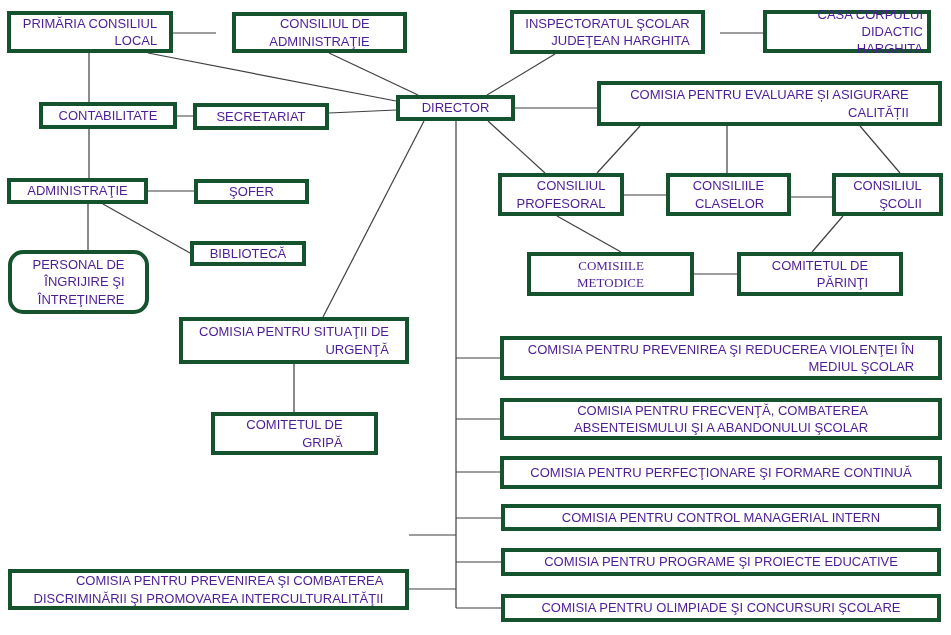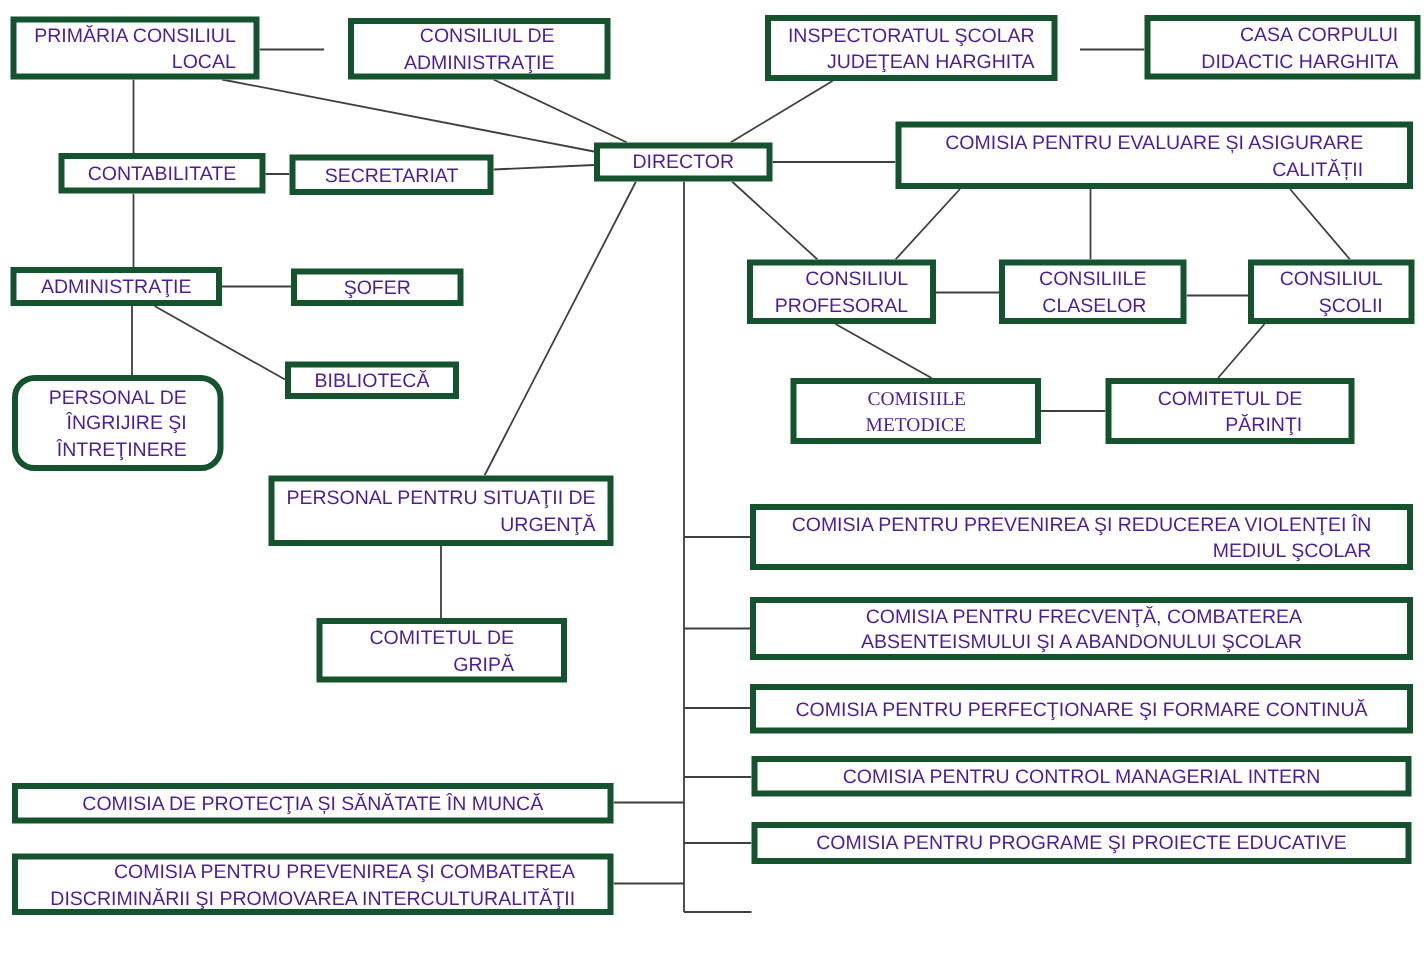--- a/index.html
+++ b/index.html
@@ -65,21 +65,21 @@
     <line x1="409" y1="535" x2="456" y2="535"></line>
     <line x1="409" y1="589" x2="456" y2="589"></line>
   </svg>
 
   <div class="node" style="left:7px;top:11px;width:166px;height:42px;">PRIMĂRIA CONSILIUL
 LOCAL</div>
   <div class="node" style="left:232px;top:12px;width:175px;height:41px;">CONSILIUL DE
 ADMINISTRAŢIE</div>
   <div class="node" style="left:510px;top:10px;width:195px;height:44px;">INSPECTORATUL ŞCOLAR
 JUDEŢEAN HARGHITA</div>
-  <div class="node" style="left:763px;top:10px;width:184px;height:43px;padding-left:27px;">CASA CORPULUI
+  <div class="node" style="left:763px;top:10px;width:168px;height:43px;padding-left:27px;">CASA CORPULUI
 DIDACTIC HARGHITA</div>
   <div class="node" style="left:10px;top:102px;width:138px;height:27px;margin-left:29px;">CONTABILITATE</div>
   <div class="node" style="left:193px;top:103px;width:136px;height:27px;">SECRETARIAT</div>
   <div class="node" style="left:396px;top:95px;width:119px;height:26px;">DIRECTOR</div>
   <div class="node" style="left:597px;top:81px;width:345px;height:45px;">COMISIA PENTRU EVALUARE ȘI ASIGURARE
 CALITĂȚII</div>
   <div class="node" style="left:7px;top:178px;width:141px;height:26px;">ADMINISTRAŢIE</div>
   <div class="node" style="left:194px;top:179px;width:115px;height:25px;">ŞOFER</div>
   <div class="node" style="left:190px;top:241px;width:116px;height:25px;">BIBLIOTECĂ</div>
   <div class="node" style="left:8px;top:250px;width:141px;height:64px;border-radius:15px;">PERSONAL DE
@@ -88,28 +88,28 @@
   <div class="node" style="left:498px;top:173px;width:126px;height:43px;">CONSILIUL
 PROFESORAL</div>
   <div class="node" style="left:666px;top:173px;width:125px;height:43px;">CONSILIILE
 CLASELOR</div>
   <div class="node" style="left:832px;top:173px;width:111px;height:43px;">CONSILIUL
 ŞCOLII</div>
   <div class="node" style="left:527px;top:252px;width:167px;height:44px;font-family:Liberation Serif, serif;">COMISIILE
 METODICE</div>
   <div class="node" style="left:737px;top:252px;width:166px;height:44px;">COMITETUL DE
 PĂRINŢI</div>
-  <div class="node" style="left:179px;top:317px;width:230px;height:47px;">PERSONAL PENTRU SITUAŢII DE
+  <div class="node" style="left:179px;top:317px;width:230px;height:47px;">COMISIA PENTRU SITUAŢII DE
 URGENŢĂ</div>
   <div class="node" style="left:211px;top:412px;width:167px;height:43px;">COMITETUL DE
 GRIPĂ</div>
   <div class="node" style="left:500px;top:336px;width:442px;height:44px;">COMISIA PENTRU PREVENIREA ŞI REDUCEREA VIOLENŢEI ÎN
 MEDIUL ŞCOLAR</div>
   <div class="node" style="left:500px;top:398px;width:442px;height:42px;">COMISIA PENTRU FRECVENŢĂ, COMBATEREA
 ABSENTEISMULUI ŞI A ABANDONULUI ŞCOLAR</div>
   <div class="node" style="left:500px;top:456px;width:442px;height:33px;">COMISIA PENTRU PERFECŢIONARE ŞI FORMARE CONTINUĂ</div>
   <div class="node" style="left:501px;top:504px;width:440px;height:27px;">COMISIA PENTRU CONTROL MANAGERIAL INTERN</div>
   <div class="node" style="left:501px;top:548px;width:440px;height:28px;">COMISIA PENTRU PROGRAME ŞI PROIECTE EDUCATIVE</div>
-  <div class="node" style="left:8px;top:522px;width:401px;height:27px;">COMISIA DE PROTECŢIA ȘI SĂNĂTATE ÎN MUNCĂ</div>
+  <div class="node" style="left:501px;top:594px;width:440px;height:28px;">COMISIA PENTRU OLIMPIADE ŞI CONCURSURI ŞCOLARE</div>
   <div class="node" style="left:8px;top:569px;width:401px;height:41px;">COMISIA PENTRU PREVENIREA ŞI COMBATEREA
 DISCRIMINĂRII ŞI PROMOVAREA INTERCULTURALITĂŢII</div>
 
 </div>
 
 </body></html>

